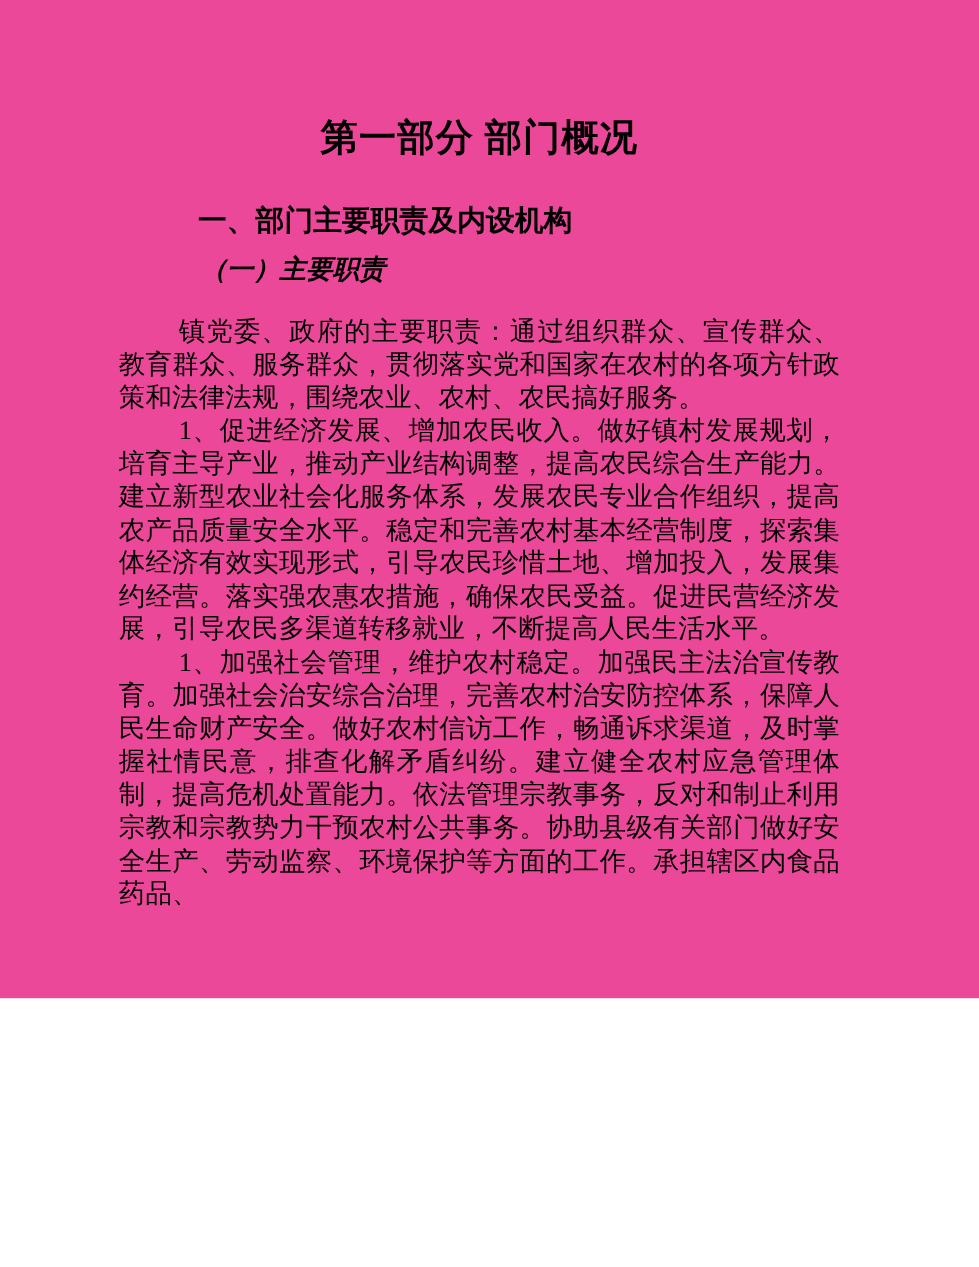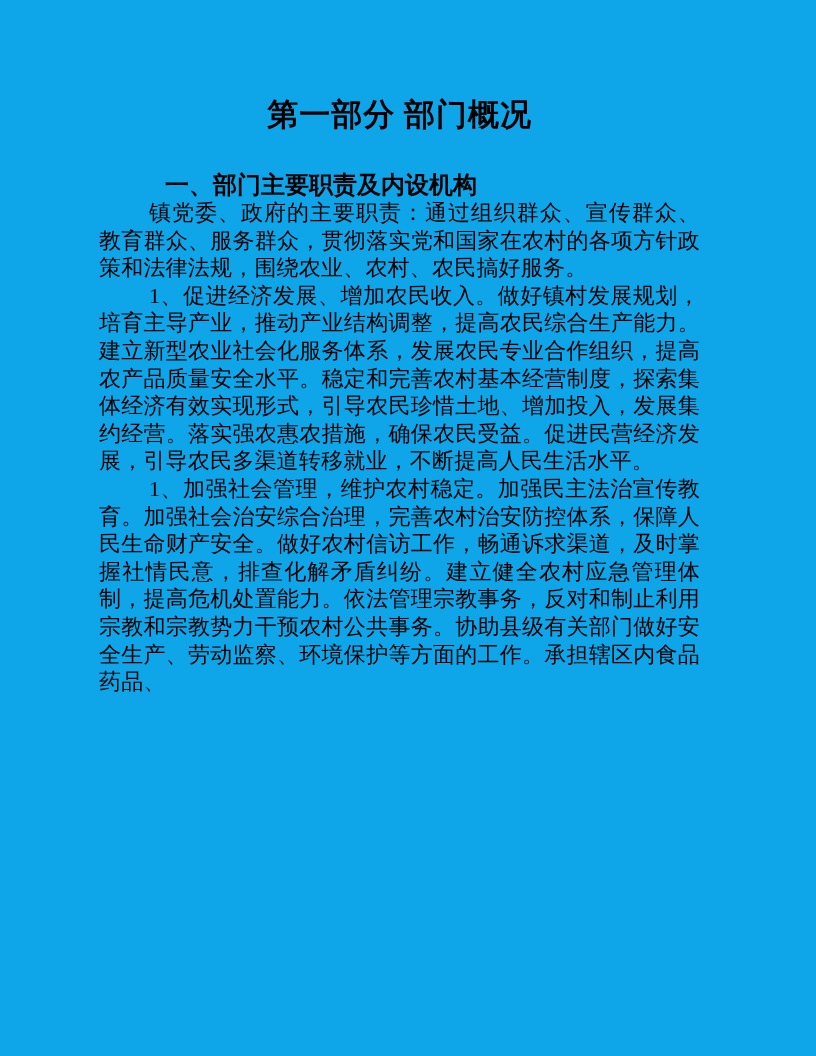--- a/index.html
+++ b/index.html
@@ -3,22 +3,22 @@
 <meta charset="utf-8">
 <style>
   html, body {
     margin: 0;
     padding: 0;
     background: #ffffff;
   }
   .page {
     position: relative;
     width: 816px;
-    height: 1056px;
-    background: #0ea5e9;
+    height: 832px;
+    background: #ec4899;
     color: #000000;
     font-family: "Liberation Serif", serif;
     overflow: hidden;
     box-sizing: border-box;
   }
   .content {
     position: absolute;
     left: 99px;
     top: 95px;
     width: 601px;
@@ -42,41 +42,42 @@
   }
   .subsection-heading {
     margin: 13px 0 0 0;
     padding-left: 68px;
     font-size: 22px;
     line-height: 26px;
     font-style: italic;
     font-family: "Liberation Serif", serif;
   }
   .body-text {
-    margin-top: 0;
+    margin-top: 24px;
   }
   .body-text p {
     margin: 0;
     font-size: 22px;
     line-height: 27.6px;
     letter-spacing: 0.2px;
     text-align: justify;
     text-indent: 50px;
     font-family: "Liberation Serif", serif;
   }
 </style>
 </head>
 <body>
 
 <div class="page">
   <div class="content">
     <h1 class="doc-title">第一部分 部门概况</h1>
 
     <h2 class="section-heading">一、部门主要职责及内设机构</h2>
 
+    <h3 class="subsection-heading">（一）主要职责</h3>
 
     <div class="body-text">
       <p>镇党委、政府的主要职责：通过组织群众、宣传群众、教育群众、服务群众，贯彻落实党和国家在农村的各项方针政策和法律法规，围绕农业、农村、农民搞好服务。</p>
       <p>1、促进经济发展、增加农民收入。做好镇村发展规划，培育主导产业，推动产业结构调整，提高农民综合生产能力。建立新型农业社会化服务体系，发展农民专业合作组织，提高农产品质量安全水平。稳定和完善农村基本经营制度，探索集体经济有效实现形式，引导农民珍惜土地、增加投入，发展集约经营。落实强农惠农措施，确保农民受益。促进民营经济发展，引导农民多渠道转移就业，不断提高人民生活水平。</p>
       <p>1、加强社会管理，维护农村稳定。加强民主法治宣传教育。加强社会治安综合治理，完善农村治安防控体系，保障人民生命财产安全。做好农村信访工作，畅通诉求渠道，及时掌握社情民意，排查化解矛盾纠纷。建立健全农村应急管理体制，提高危机处置能力。依法管理宗教事务，反对和制止利用宗教和宗教势力干预农村公共事务。协助县级有关部门做好安全生产、劳动监察、环境保护等方面的工作。承担辖区内食品药品、</p>
     </div>
   </div>
 </div>
 
 </body></html>

